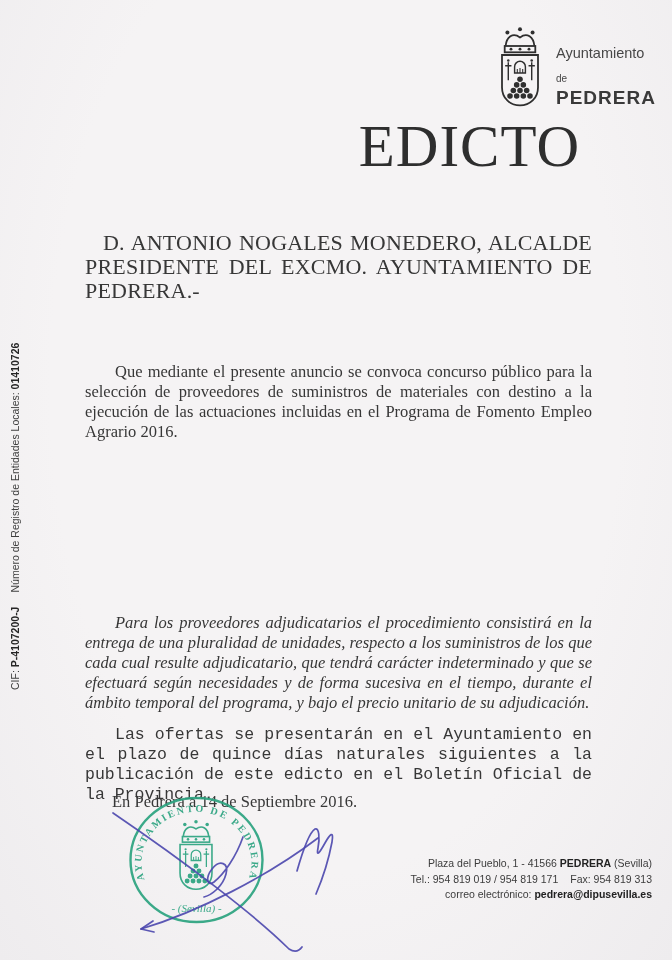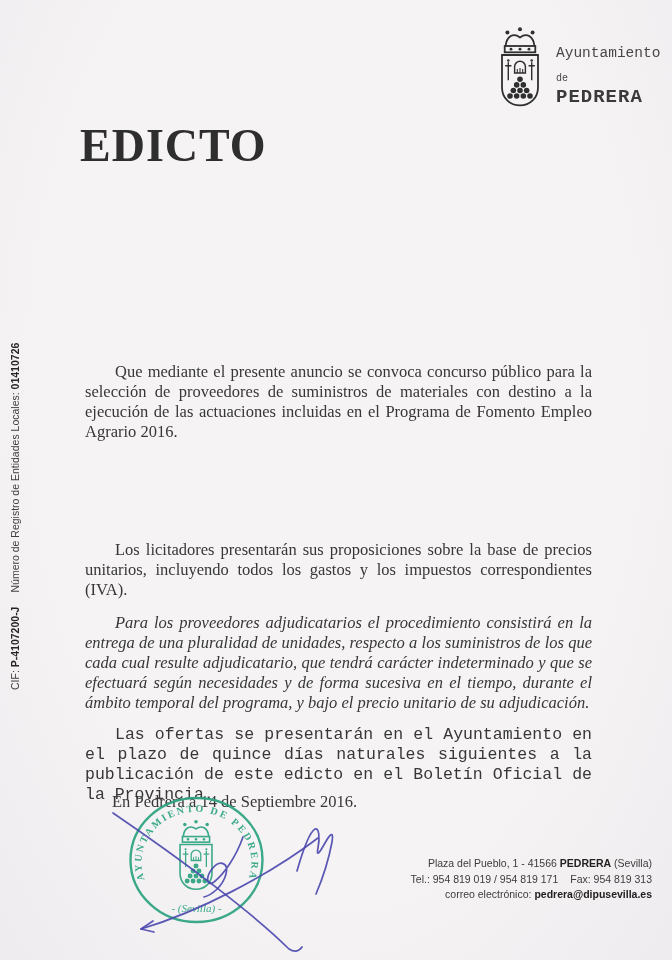--- a/index.html
+++ b/index.html
@@ -7,28 +7,28 @@
     position:relative;
     width:672px;height:960px;
     background:#f3f1f2;
     background:radial-gradient(ellipse at 50% 40%, #f5f3f4 60%, #eeecee 100%);
     overflow:hidden;
     font-family:"Liberation Serif", serif;
     color:#333;
   }
   
   .header-logo{position:absolute;left:493px;top:26px;width:54px;height:94px;color:#2f2f2f;}
-  .org-block{position:absolute;left:556px;top:46px;font-family:Liberation Mono, monospace;color:#474747;}
+  .org-block{position:absolute;left:556px;top:46px;font-family:Liberation Sans, sans-serif;color:#474747;}
   .org-line1{font-size:14.5px;line-height:15px;}
   .org-line2{font-size:10px;line-height:15px;margin-top:10px;}
   .org-line3{font-size:19px;line-height:19px;font-weight:bold;letter-spacing:1px;color:#3a3a3a;margin-top:2px;}
   
   .doc-title{
     position:absolute;left:80px;top:118px;width:500px;
-    text-align:left;font-size:46px;letter-spacing:1px;color:#2e2e2e;line-height:56px;font-weight:bold;
+    text-align:right;font-size:59px;letter-spacing:1px;color:#2e2e2e;line-height:56px;
   }
   
   .textblock{position:absolute;left:85px;width:507px;text-align:justify;color:#373737;}
   .intro{top:231px;font-size:22px;line-height:24px;text-indent:18px;letter-spacing:.2px;}
   .hago{top:348px;font-size:19px;text-indent:30px;letter-spacing:.3px;}
   .bodypar{font-size:16.5px;line-height:20px;text-indent:30px;}
   .p2{top:362px;}
   .p3{top:465px;}
   .p4{top:540px;}
   .p5{top:613px;font-style:italic;}
@@ -102,22 +102,22 @@
     <use href="#coat"></use>
   </svg>
   <div class="org-block">
     <div class="org-line1">Ayuntamiento</div>
     <div class="org-line2">de</div>
     <div class="org-line3">PEDRERA</div>
   </div>
 
   <div class="doc-title">EDICTO</div>
 
+  <div class="textblock intro">D. ANTONIO NOGALES MONEDERO, ALCALDE PRESIDENTE DEL EXCMO. AYUNTAMIENTO DE PEDRERA.-</div>
   <div class="textblock bodypar p2">Que mediante el presente anuncio se convoca concurso público para la selección de proveedores de suministros de materiales con destino a la ejecución de las actuaciones incluidas en el Programa de Fomento Empleo Agrario 2016.</div>
-  <div class="textblock bodypar p4">Los licitadores presentarán sus proposiciones sobre la base de precios unitarios, incluyendo todos los gastos y los impuestos correspondientes (IVA).</div>
   <div class="textblock bodypar p5">Para los proveedores adjudicatarios el procedimiento consistirá en la entrega de una pluralidad de unidades, respecto a los suministros de los que cada cual resulte adjudicatario, que tendrá carácter indeterminado y que se efectuará según necesidades y de forma sucesiva en el tiempo, durante el ámbito temporal del programa, y bajo el precio unitario de su adjudicación.</div>
   <div class="textblock bodypar p6">Las ofertas se presentarán en el Ayuntamiento en el plazo de quince días naturales siguientes a la publicación de este edicto en el Boletín Oficial de la Provincia.</div>
   <div class="textblock dateline">En Pedrera a 14 de Septiembre 2016.</div>
 
   <div class="sidebar">
     <span>CIF: </span><b>P-4107200-J</b><span class="registry">Número de Registro de Entidades Locales: </span><b>01410726</b>
   </div>
 
   <svg class="stamp" viewBox="0 0 141 135">
     <ellipse cx="70.5" cy="67" rx="66" ry="62" fill="none" stroke="currentColor" stroke-width="2.4"></ellipse>

